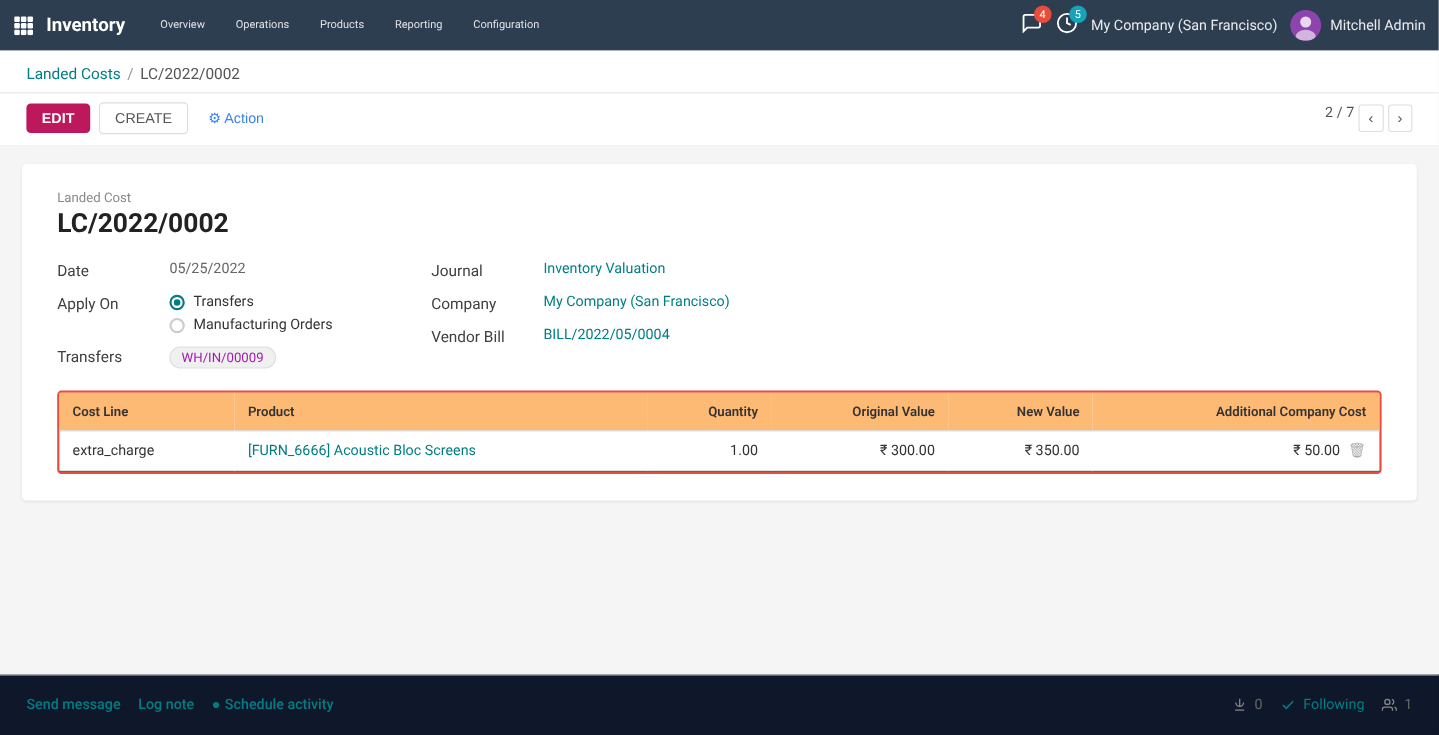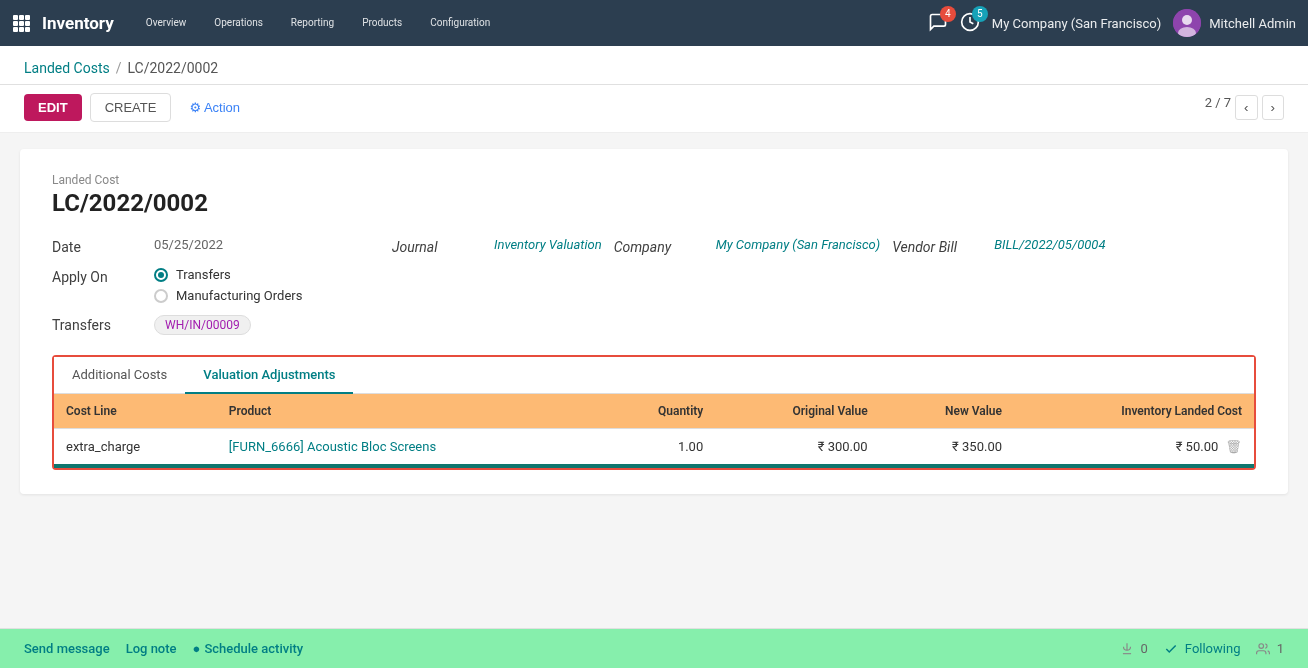--- a/index.html
+++ b/index.html
@@ -81,21 +81,21 @@
       border-radius: 4px;
       padding: 24px 32px;
       box-shadow: 0 1px 3px rgba(0,0,0,0.08);
     }
 
     .form-label-top { font-size: 12px; color: #888; margin-bottom: 2px; }
     .form-title { font-size: 24px; font-weight: 700; color: #222; margin-bottom: 20px; }
 
     .form-fields { display: flex; gap: 60px; margin-bottom: 16px; }
     .form-col { display: flex; flex-direction: column; gap: 12px; min-width: 280px; }
-    .form-col-right { display: flex; gap: 12px; font-style: italic; }
+    .form-col-right { display: flex; flex-direction: column; gap: 12px; }
 
     .field-row { display: flex; align-items: flex-start; gap: 12px; }
     .field-label { color: #404040; font-size: 14px; min-width: 90px; padding-top: 2px; }
     .field-value { color: #333; font-size: 13px; }
     .field-value.link { color: #017e84; cursor: pointer; }
     .field-value.date { color: #666; }
 
     .radio-group { display: flex; flex-direction: column; gap: 6px; }
     .radio-item { display: flex; align-items: center; gap: 8px; font-size: 13px; color: #333; }
     .radio-dot { width: 14px; height: 14px; border-radius: 50%; border: 2px solid #017e84; display: flex; align-items: center; justify-content: center; }
@@ -112,31 +112,31 @@
     }
     .tab-item.active { color: #017e84; border-bottom: 2px solid #017e84; font-weight: 500; }
 
     
     .tab-content { padding: 0; }
     .data-table { width: 100%; border-collapse: collapse; }
     .data-table th {
       text-align: left; padding: 10px 12px; font-size: 12px; font-weight: 600; color: #333;
       border-bottom: 1px solid #ddd; background: #fdba74;
     }
-    .data-table td { padding: 10px 12px; font-size: 13px; color: #333; border-bottom: 4px solid #0f766e; }
+    .data-table td { padding: 10px 12px; font-size: 13px; color: #333; border-bottom: 1px solid #0f766e; }
     .data-table td.link { color: #017e84; }
     .data-table td.num { text-align: right; }
     .delete-icon { color: #aaa; cursor: pointer; margin-left: 4px; }
 
     
     .footer {
-      background: #86efac;
+      background: #0f172a;
       border-top: 1px solid #e0e0e0;
       padding: 0 24px;
-      height: 40px;
+      height: 55px;
       display: flex;
       align-items: center;
       gap: 16px;
       position: fixed;
       bottom: 0;
       left: 0;
       right: 0;
     }
     .footer-link { color: #017e84; cursor: pointer; font-size: 13px; font-weight: 500; }
     .footer-right { margin-left: auto; display: flex; align-items: center; gap: 16px; font-size: 13px; color: #666; }
@@ -155,22 +155,22 @@
         <rect x="7" y="7" width="5" height="5" rx="1"></rect>
         <rect x="13" y="7" width="5" height="5" rx="1"></rect>
       <rect x="1" y="13" width="5" height="5" rx="1"></rect>
         <rect x="7" y="13" width="5" height="5" rx="1"></rect>
         <rect x="13" y="13" width="5" height="5" rx="1"></rect>
     </svg>
   </div>
   <span class="nav-brand">Inventory</span>
   <span class="nav-link">Overview</span>
   <span class="nav-link">Operations</span>
+  <span class="nav-link">Products</span>
   <span class="nav-link">Reporting</span>
-  <span class="nav-link">Products</span>
   <span class="nav-link">Configuration</span>
   <div class="nav-right">
     <div class="nav-icon-badge">
       <svg width="20" height="20" viewBox="0 0 24 24" fill="none" stroke="white" stroke-width="2">
         <path d="M21 15a2 2 0 0 1-2 2H7l-4 4V5a2 2 0 0 1 2-2h14a2 2 0 0 1 2 2z"></path>
       </svg>
       <span class="badge">4</span>
     </div>
     <div class="nav-icon-badge">
       <svg width="20" height="20" viewBox="0 0 24 24" fill="none" stroke="white" stroke-width="2">
@@ -253,34 +253,30 @@
           <span class="field-value link">My Company (San Francisco)</span>
         </div>
         <div class="field-row">
           <span class="field-label">Vendor Bill</span>
           <span class="field-value link">BILL/2022/05/0004</span>
         </div>
       </div>
     </div>
 
     <div class="tabs-section">
-      <div class="tabs-header">
-        <div class="tab-item">Additional Costs</div>
-        <div class="tab-item active">Valuation Adjustments</div>
-      </div>
       <div class="tab-content">
         <table class="data-table">
           <thead>
             <tr>
               <th>Cost Line</th>
               <th>Product</th>
               <th style="text-align:right;">Quantity</th>
               <th style="text-align:right;">Original Value</th>
               <th style="text-align:right;">New Value</th>
-              <th style="text-align:right;">Inventory Landed Cost</th>
+              <th style="text-align:right;">Additional Company Cost</th>
             </tr>
           </thead>
           <tbody id="table-body">
           <tr>
     <td>extra_charge</td>
     <td class="link">[FURN_6666] Acoustic Bloc Screens</td>
     <td class="num">1.00</td>
     <td class="num">₹ 300.00</td>
     <td class="num">₹ 350.00</td>
     <td class="num">₹ 50.00 <span class="delete-icon">🗑</span></td>

